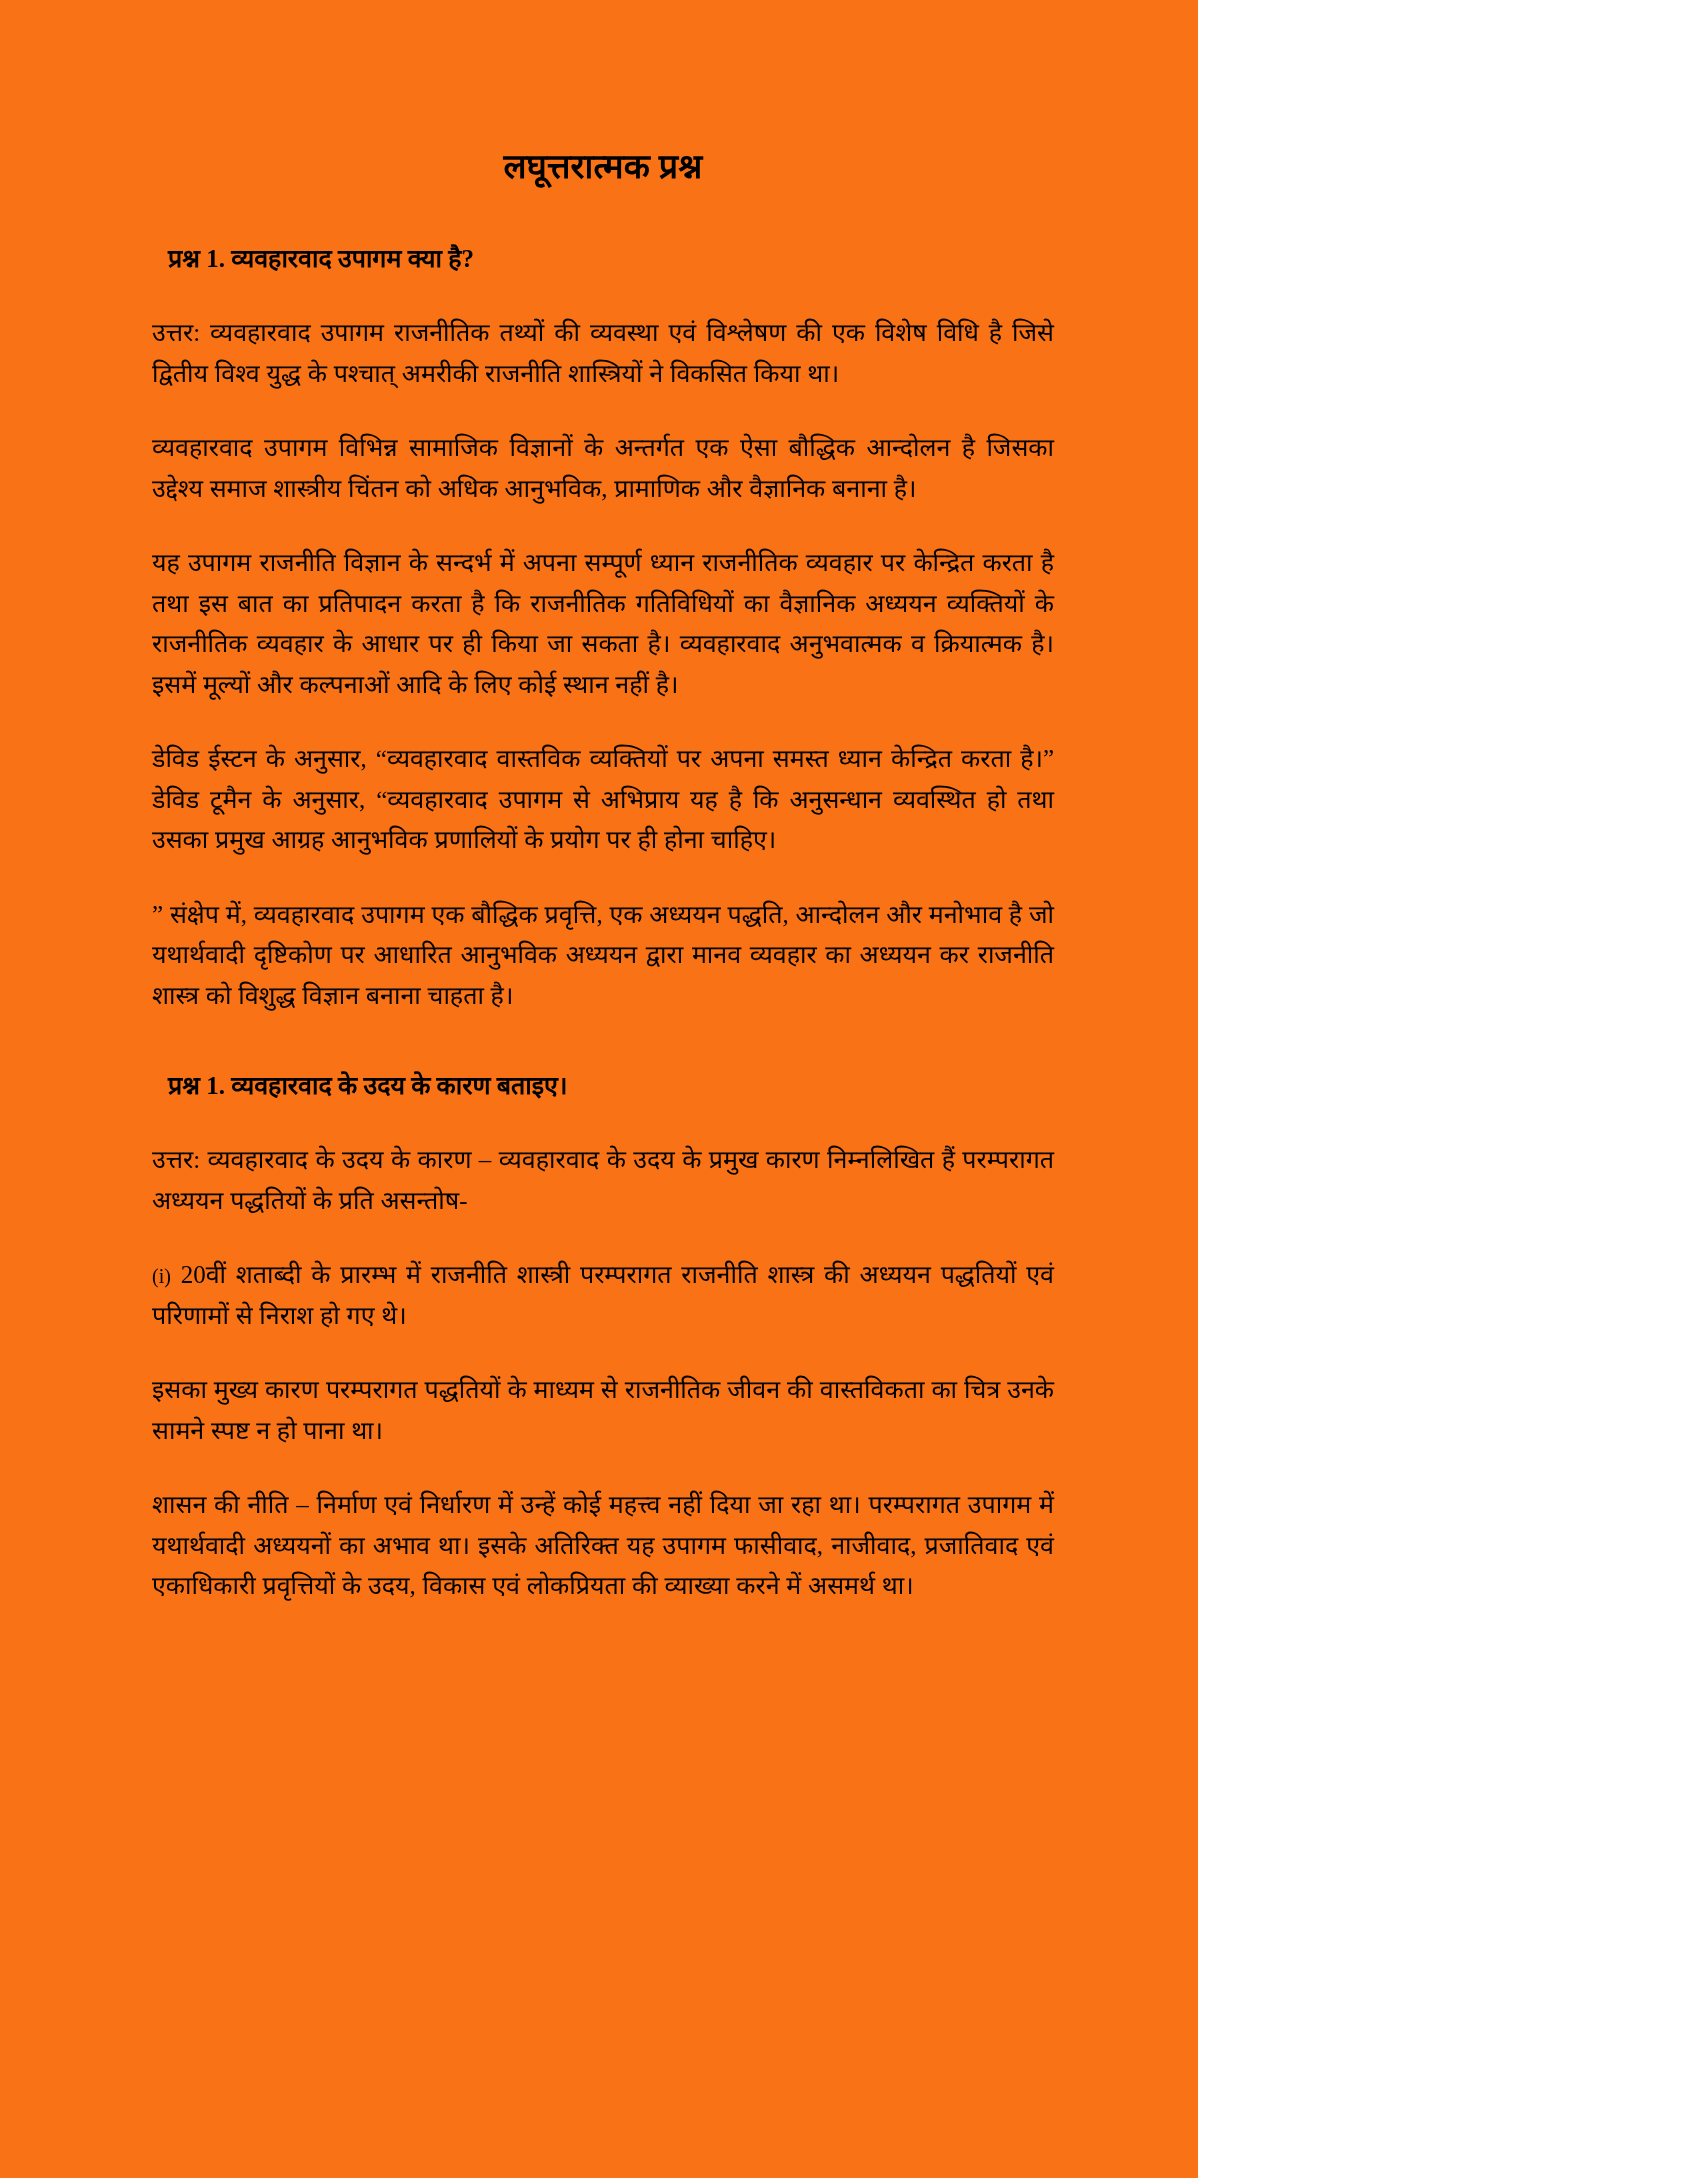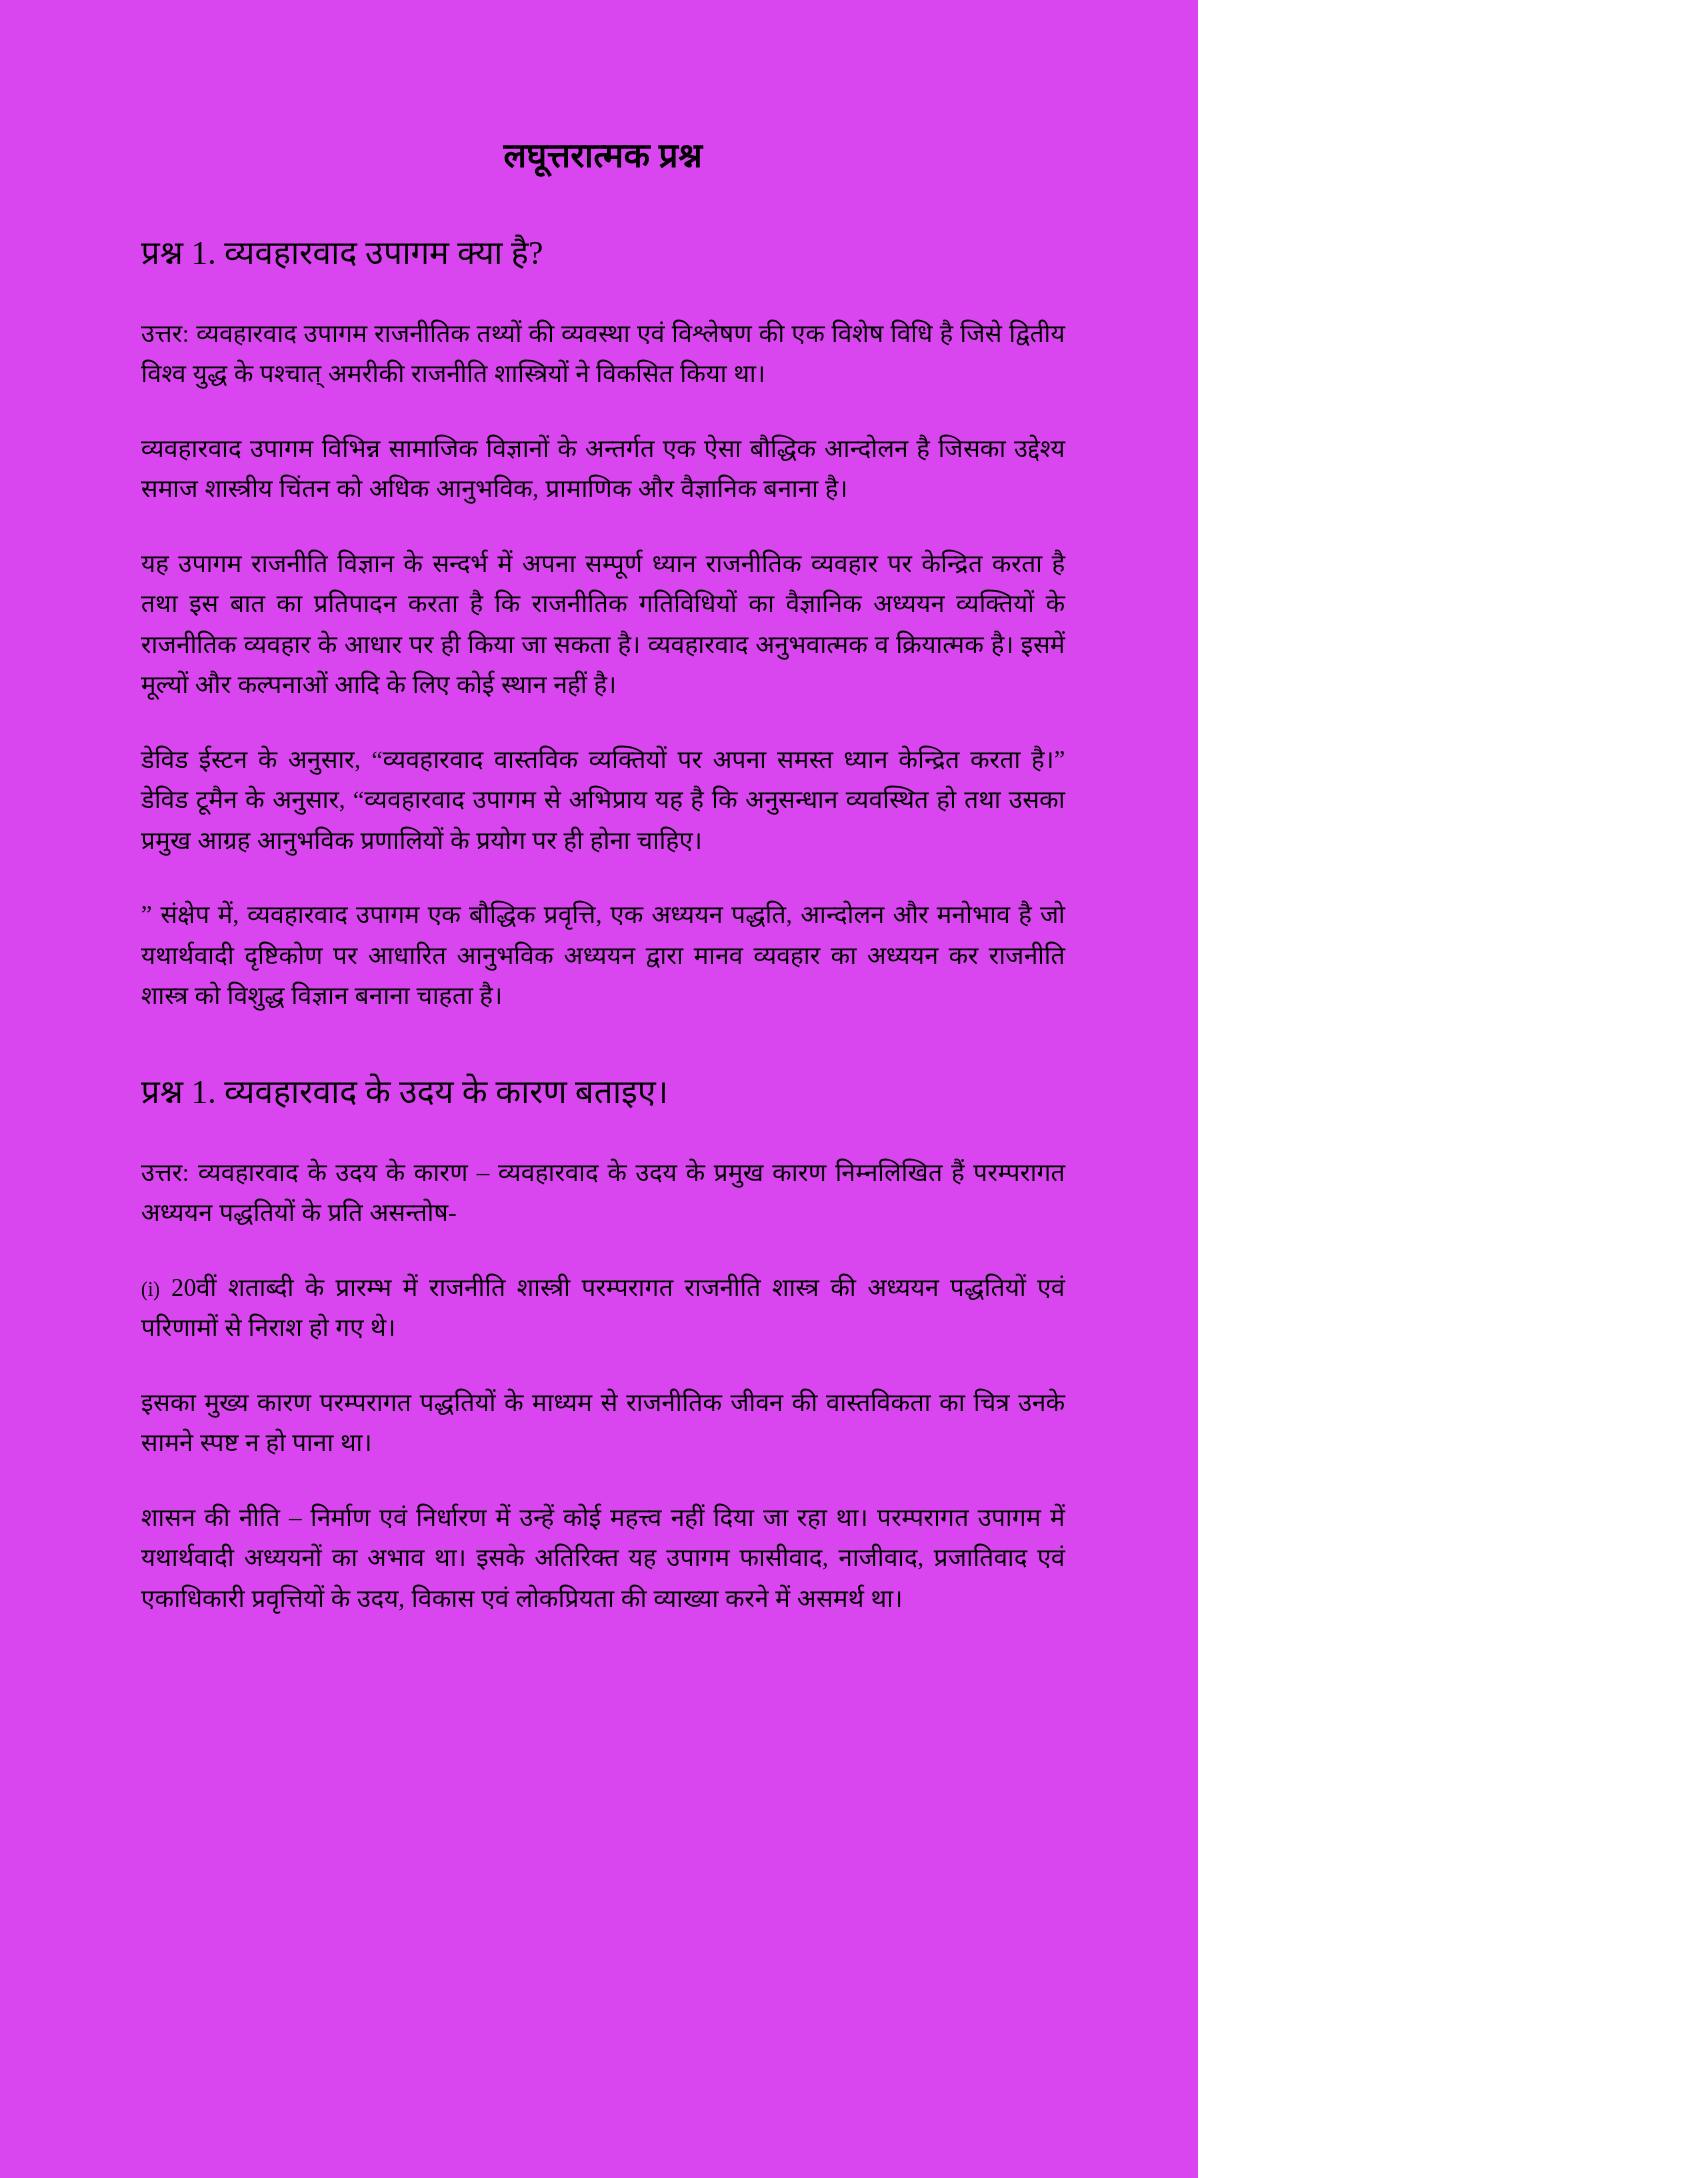--- a/index.html
+++ b/index.html
@@ -11,40 +11,40 @@
     width: 1683px;
     height: 2178px;
     font-family: "Liberation Serif", "DejaVu Serif", serif;
     color: #000000;
   }
   .page {
     position: relative;
     width: 1198px;
     min-height: 2178px;
     margin: 0;
-    padding: 4px;
-    background: #d946ef;
+    padding: 15px;
+    background: #f97316;
     box-sizing: border-box;
   }
   .page-inner {
     padding: 129px 129px 79px 137px;
   }
   .doc-title {
     text-align: center;
     font-weight: bold;
     font-size: 34px;
     line-height: 1.35;
     margin: 0 0 51px 0;
     letter-spacing: 0.2px;
   }
   .q-heading {
-    font-weight: normal;
-    font-size: 33px;
+    font-weight: bold;
+    font-size: 25px;
     line-height: 1.45;
-    margin: 0 0 36px 0;
+    margin: 0 0 36px 16px;
   }
   .para {
     font-size: 25px;
     line-height: 1.62;
     margin: 0 0 34px 0;
     text-align: justify;
     text-justify: inter-word;
     word-spacing: 0.5px;
   }
   .para:last-child {

